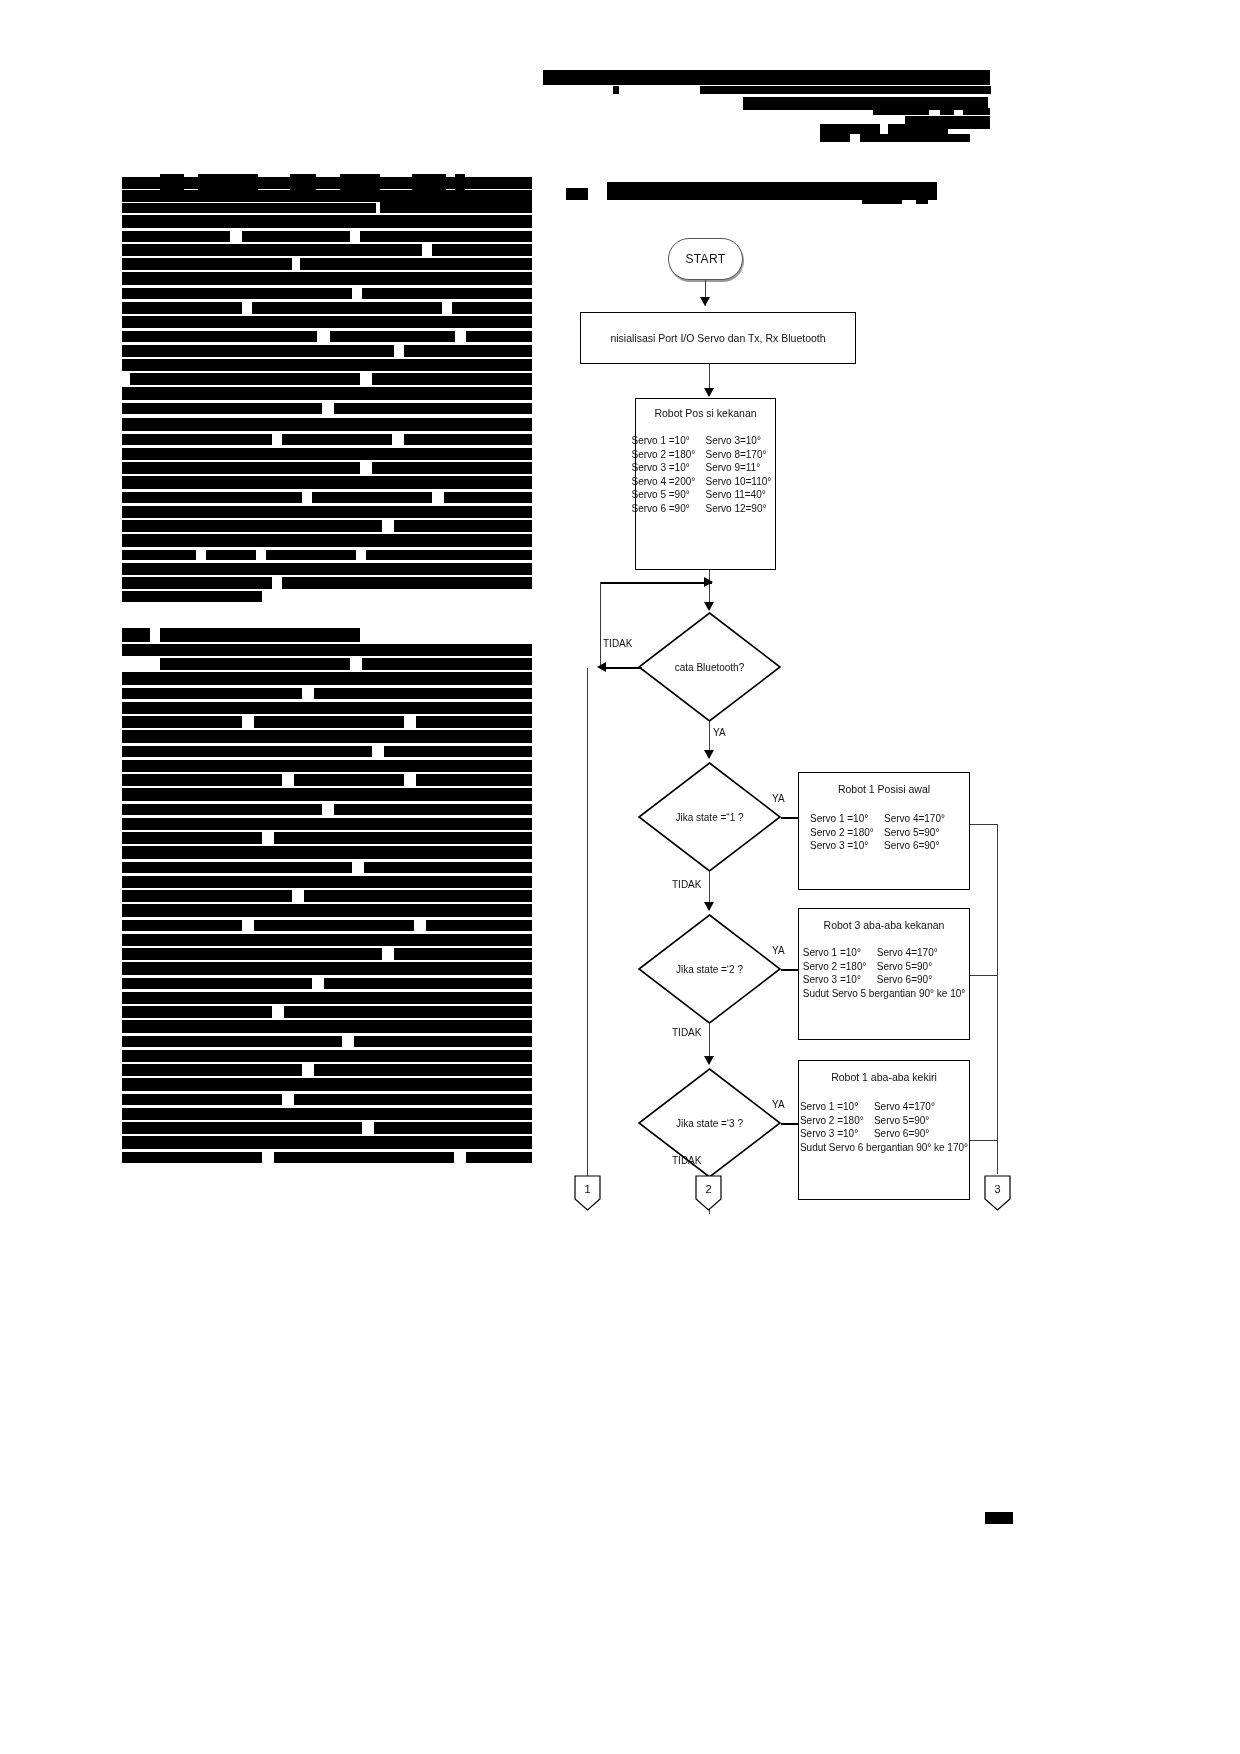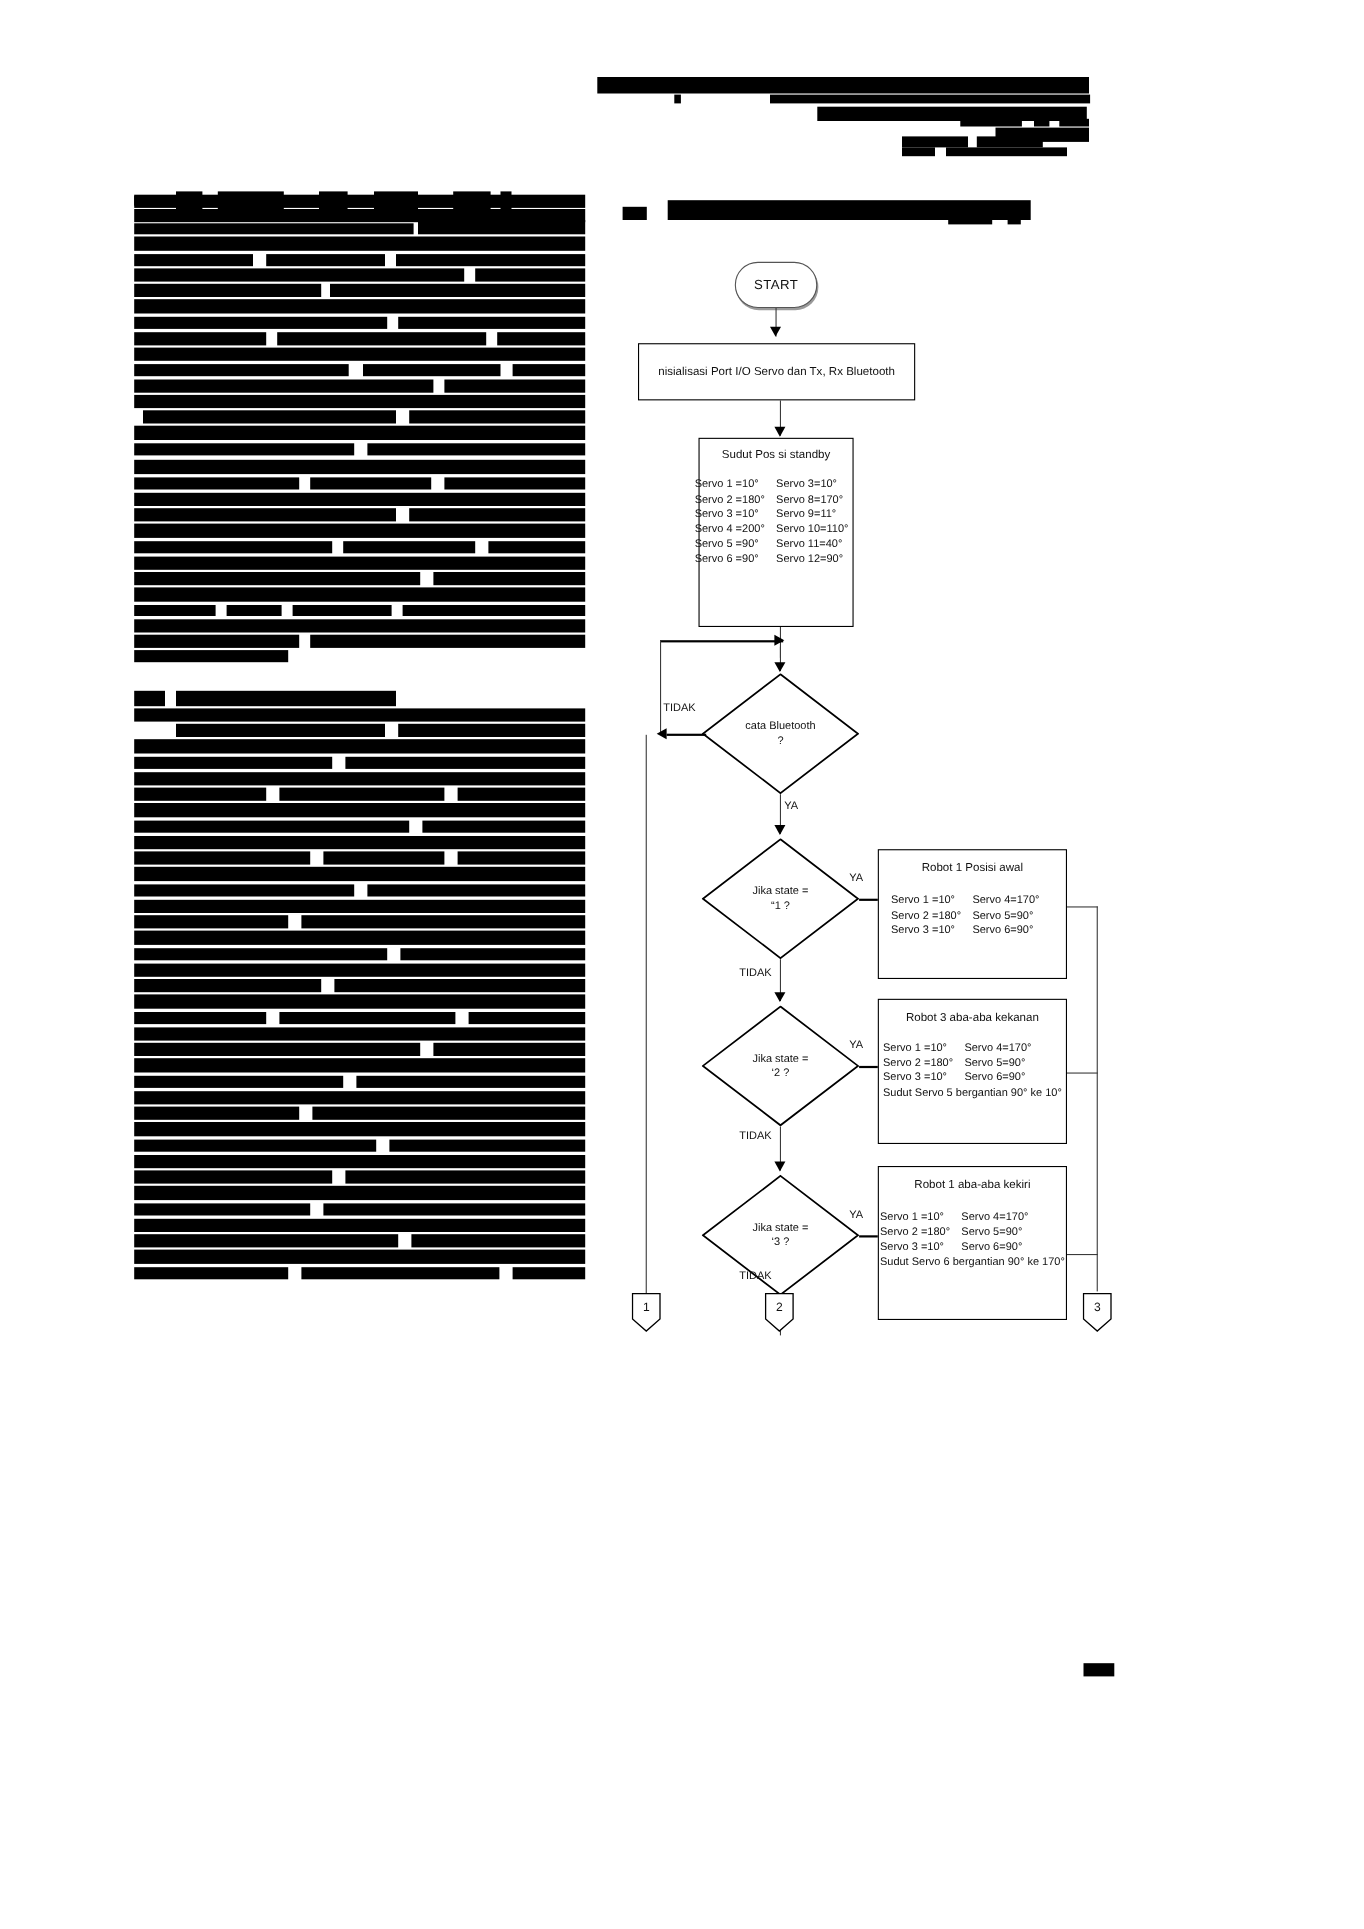--- a/index.html
+++ b/index.html
@@ -28,21 +28,21 @@
   .proc-rows{display:flex;flex-direction:column;gap:1px;}
   .proc-row{display:flex;font-size:10px;line-height:12.5px;white-space:nowrap;}
   .proc-row .c1{width:74px;}
   .proc-row .c2{width:74px;}
   .proc-note{font-size:10px;line-height:12.5px;white-space:nowrap;}
 
   
   .diamond{position:absolute;}
   .diamond svg{position:absolute;left:0;top:0;}
   .diamond .dlabel{position:absolute;left:0;top:0;width:100%;height:100%;
-      display:flex;flex-direction:column;align-items:center;justify-content:center;
+      display:flex;flex-direction:row;align-items:center;justify-content:center;
       font-size:10px;line-height:13px;text-align:center;color:#111;}
 
   
   .connector{position:absolute;}
   .connector svg{position:absolute;left:0;top:0;}
   .connector .clabel{position:absolute;left:0;top:0;width:100%;height:100%;
       display:flex;align-items:center;justify-content:center;font-size:11px;color:#111;
       padding-bottom:8px;box-sizing:border-box;}
 
   
@@ -219,29 +219,29 @@
 
   <div class="fc">
 
     <div class="node terminator" style="left:668px;top:238px;width:75px;height:42px;">
       <div class="node-text">START</div>
     </div>
 
     <div class="ln v" style="left:705px;top:280px;height:26px;"></div>
     <div class="arrowhead ah-down" style="left:700px;top:297px;"></div>
 
-    <div class="node process" style="left:580px;top:312px;width:252px;height:52px;">
+    <div class="node process" style="left:580px;top:312px;width:276px;height:52px;">
       <div class="node-text">nisialisasi Port I/O Servo dan Tx, Rx Bluetooth</div>
     </div>
 
     <div class="ln v" style="left:709px;top:364px;height:32px;"></div>
     <div class="arrowhead ah-down" style="left:704px;top:388px;"></div>
 
     <div class="node process" style="left:635px;top:398px;width:141px;height:172px;justify-content:flex-start;padding-top:8px;">
-      <div class="proc-title">Sudut Pos si standby</div>
+      <div class="proc-title">Robot Pos si kekanan</div>
       <div class="proc-rows" style="margin-top:14px;">
         <div class="proc-row">
           <span class="c1">Servo 1 =10°</span>
           <span class="c2">Servo 3=10°</span>
         </div>
         <div class="proc-row">
           <span class="c1">Servo 2 =180°</span>
           <span class="c2">Servo 8=170°</span>
         </div>
         <div class="proc-row">

